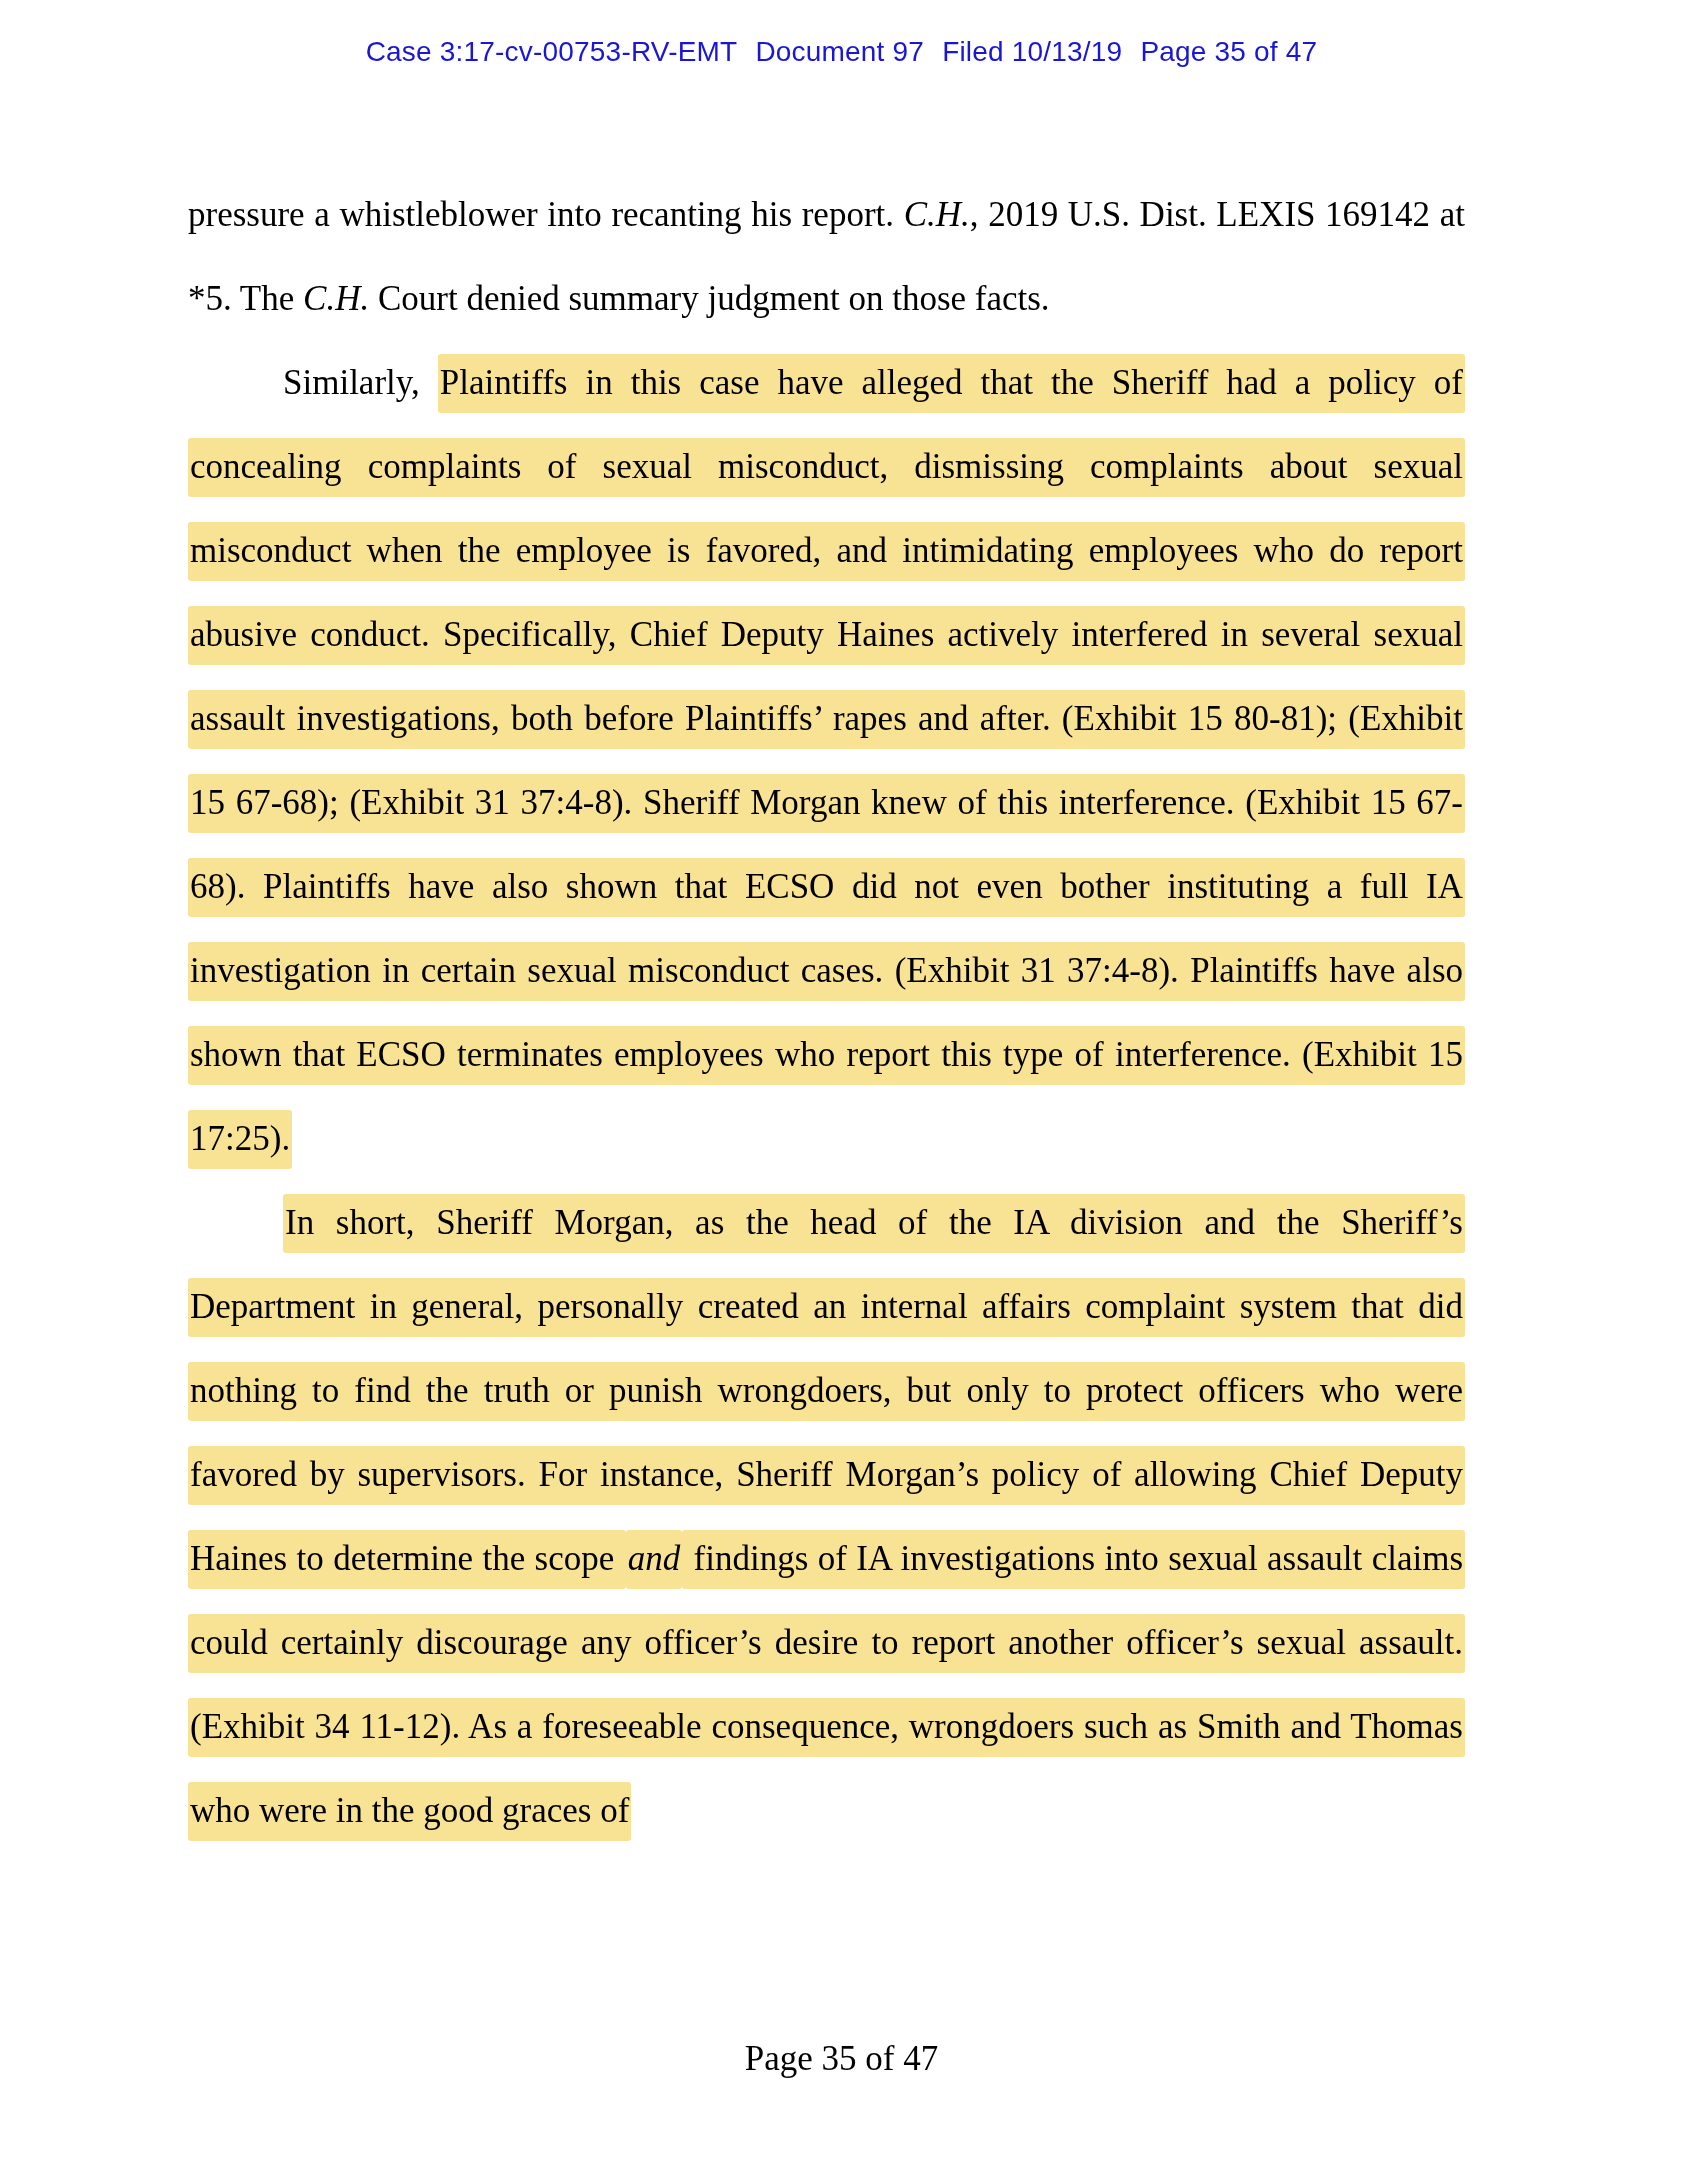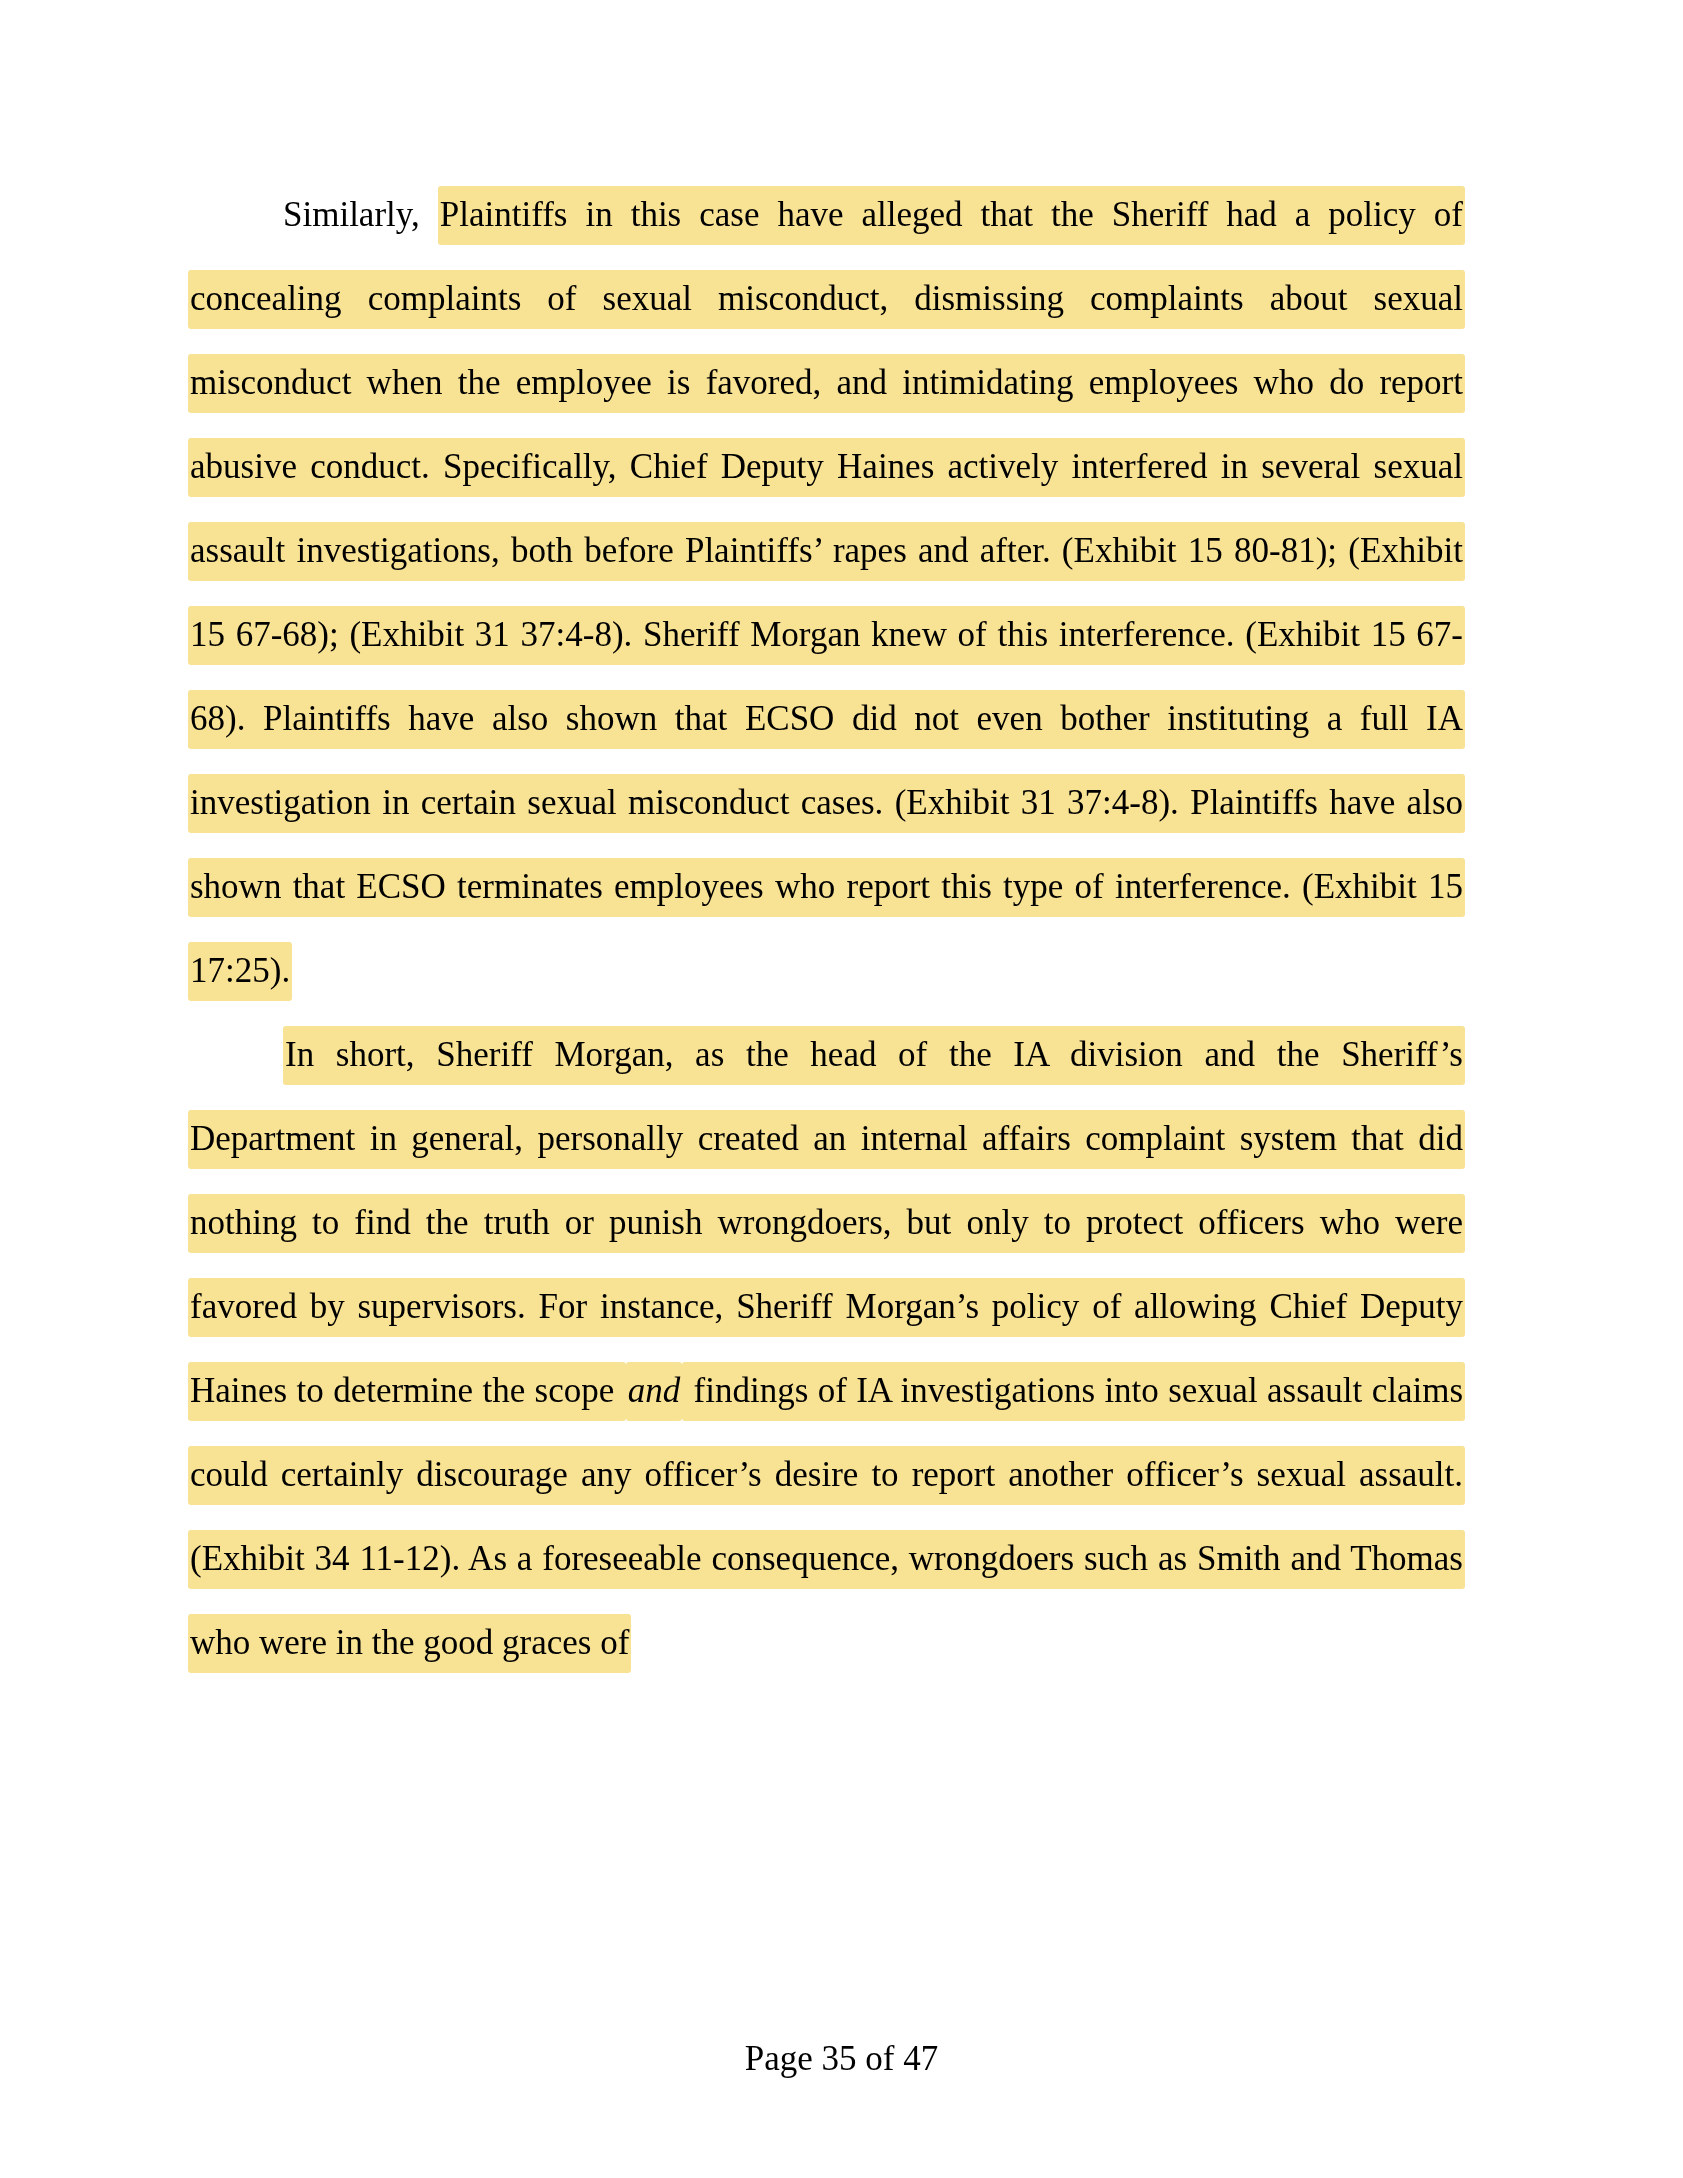--- a/index.html
+++ b/index.html
@@ -80,23 +80,25 @@
     font-size: 35px;
     font-family: "Liberation Serif", "DejaVu Serif", serif;
     color: #000000;
   }
 </style>
 </head>
 <body>
 
 <div class="page">
 
+  <div class="ecf-header" style="color: rgb(26, 22, 214);"><span class="seg">Case 3:17-cv-00753-RV-EMT</span><span class="ecf-gap"></span><span class="seg">Document 97</span><span class="ecf-gap"></span><span class="seg">Filed 10/13/19</span><span class="ecf-gap"></span><span class="seg">Page 35 of 47</span></div>
 
   <div class="body-col">
 
+    <p class="para"><span>pressure a whistleblower into recanting his report. </span><em class="it">C.H.</em><span>, 2019 U.S. Dist. LEXIS 169142 at *5. The </span><em class="it">C.H.</em><span> Court denied summary judgment on those facts.</span></p>
 
     <p class="para indent"><span>Similarly, </span><span class="hl" style="background-color: rgb(248, 226, 148);">Plaintiffs in this case have alleged that the Sheriff had a policy of concealing complaints of sexual misconduct, dismissing complaints about sexual misconduct when the employee is favored, and intimidating employees who do report abusive conduct. Specifically, Chief Deputy Haines actively interfered in several sexual assault investigations, both before Plaintiffs’ rapes and after. (Exhibit 15 80-81); (Exhibit 15 67-68); (Exhibit 31 37:4-8). Sheriff Morgan knew of this interference. (Exhibit 15 67-68). Plaintiffs have also shown that ECSO did not even bother instituting a full IA investigation in certain sexual misconduct cases. (Exhibit 31 37:4-8). Plaintiffs have also shown that ECSO terminates employees who report this type of interference. (Exhibit 15 17:25).</span></p>
 
     <p class="para indent"><span class="hl" style="background-color: rgb(248, 226, 148);">In short, Sheriff Morgan, as the head of the IA division and the Sheriff’s Department in general, personally created an internal affairs complaint system that did nothing to find the truth or punish wrongdoers, but only to protect officers who were favored by supervisors. For instance, Sheriff Morgan’s policy of allowing Chief Deputy Haines to determine the scope </span><em class="it hl" style="background-color: rgb(248, 226, 148);">and</em><span class="hl" style="background-color: rgb(248, 226, 148);"> findings of IA investigations into sexual assault claims could certainly discourage any officer’s desire to report another officer’s sexual assault.  (Exhibit 34 11-12). As a foreseeable consequence, wrongdoers such as Smith and Thomas who were in the good graces of</span></p>
 
   </div>
 
   <div class="footer">Page 35 of 47</div>
 
 </div>

